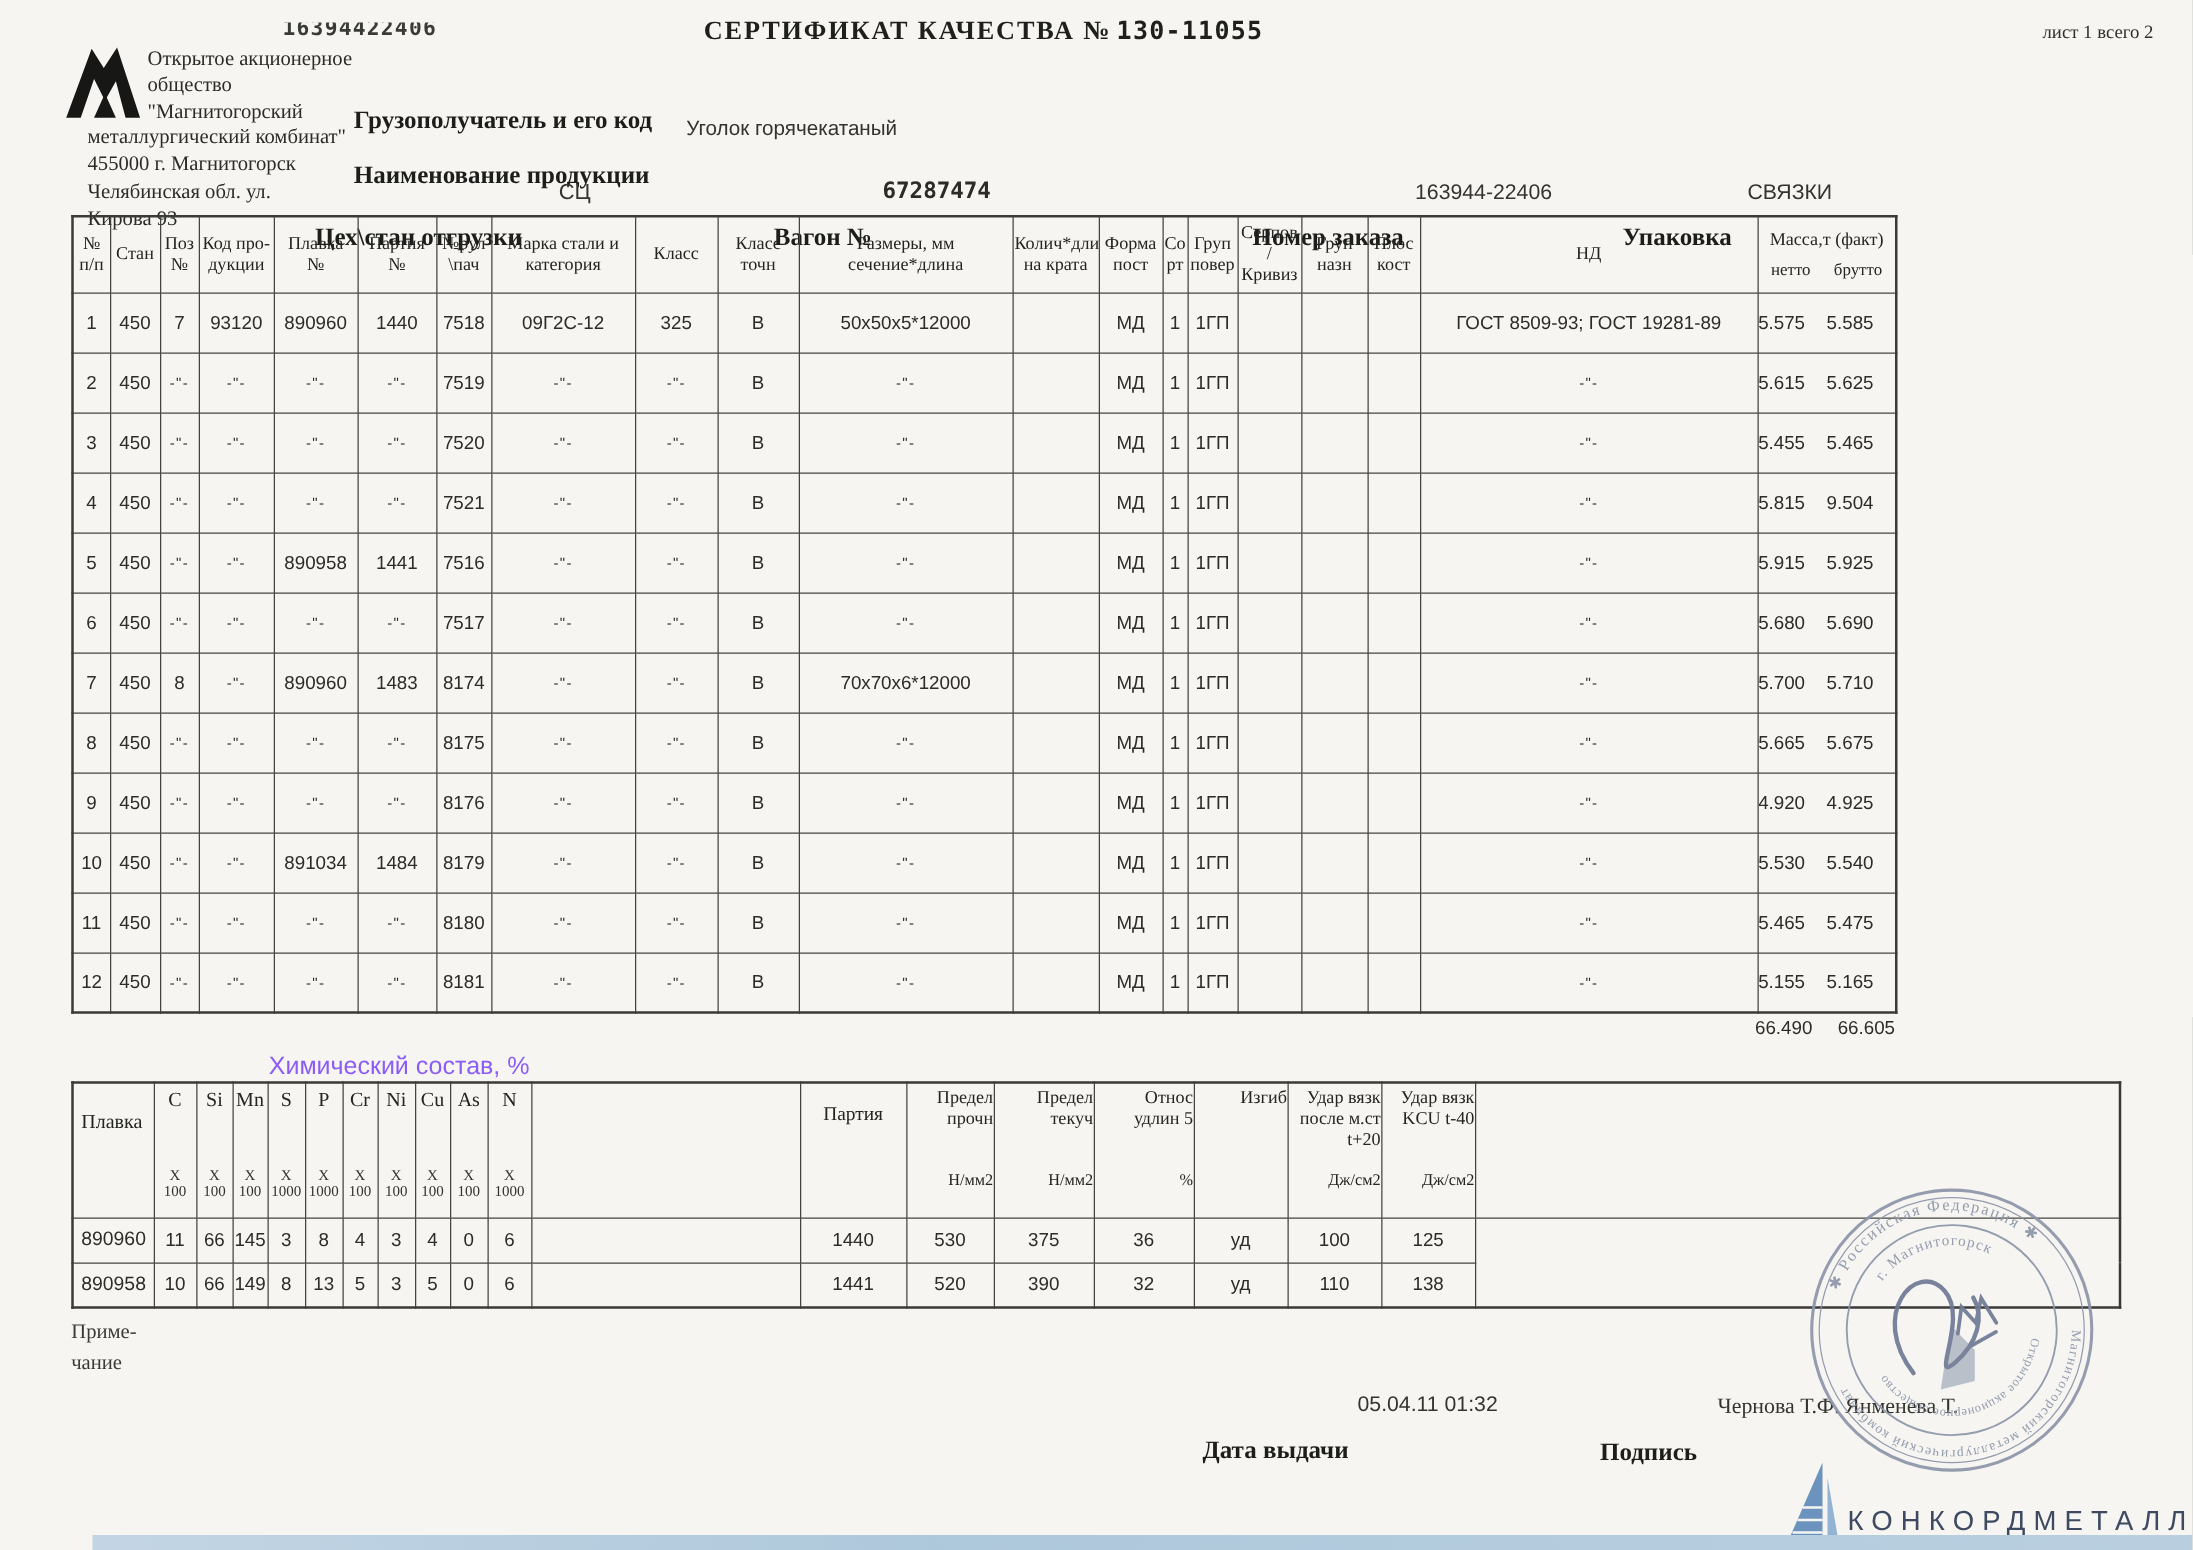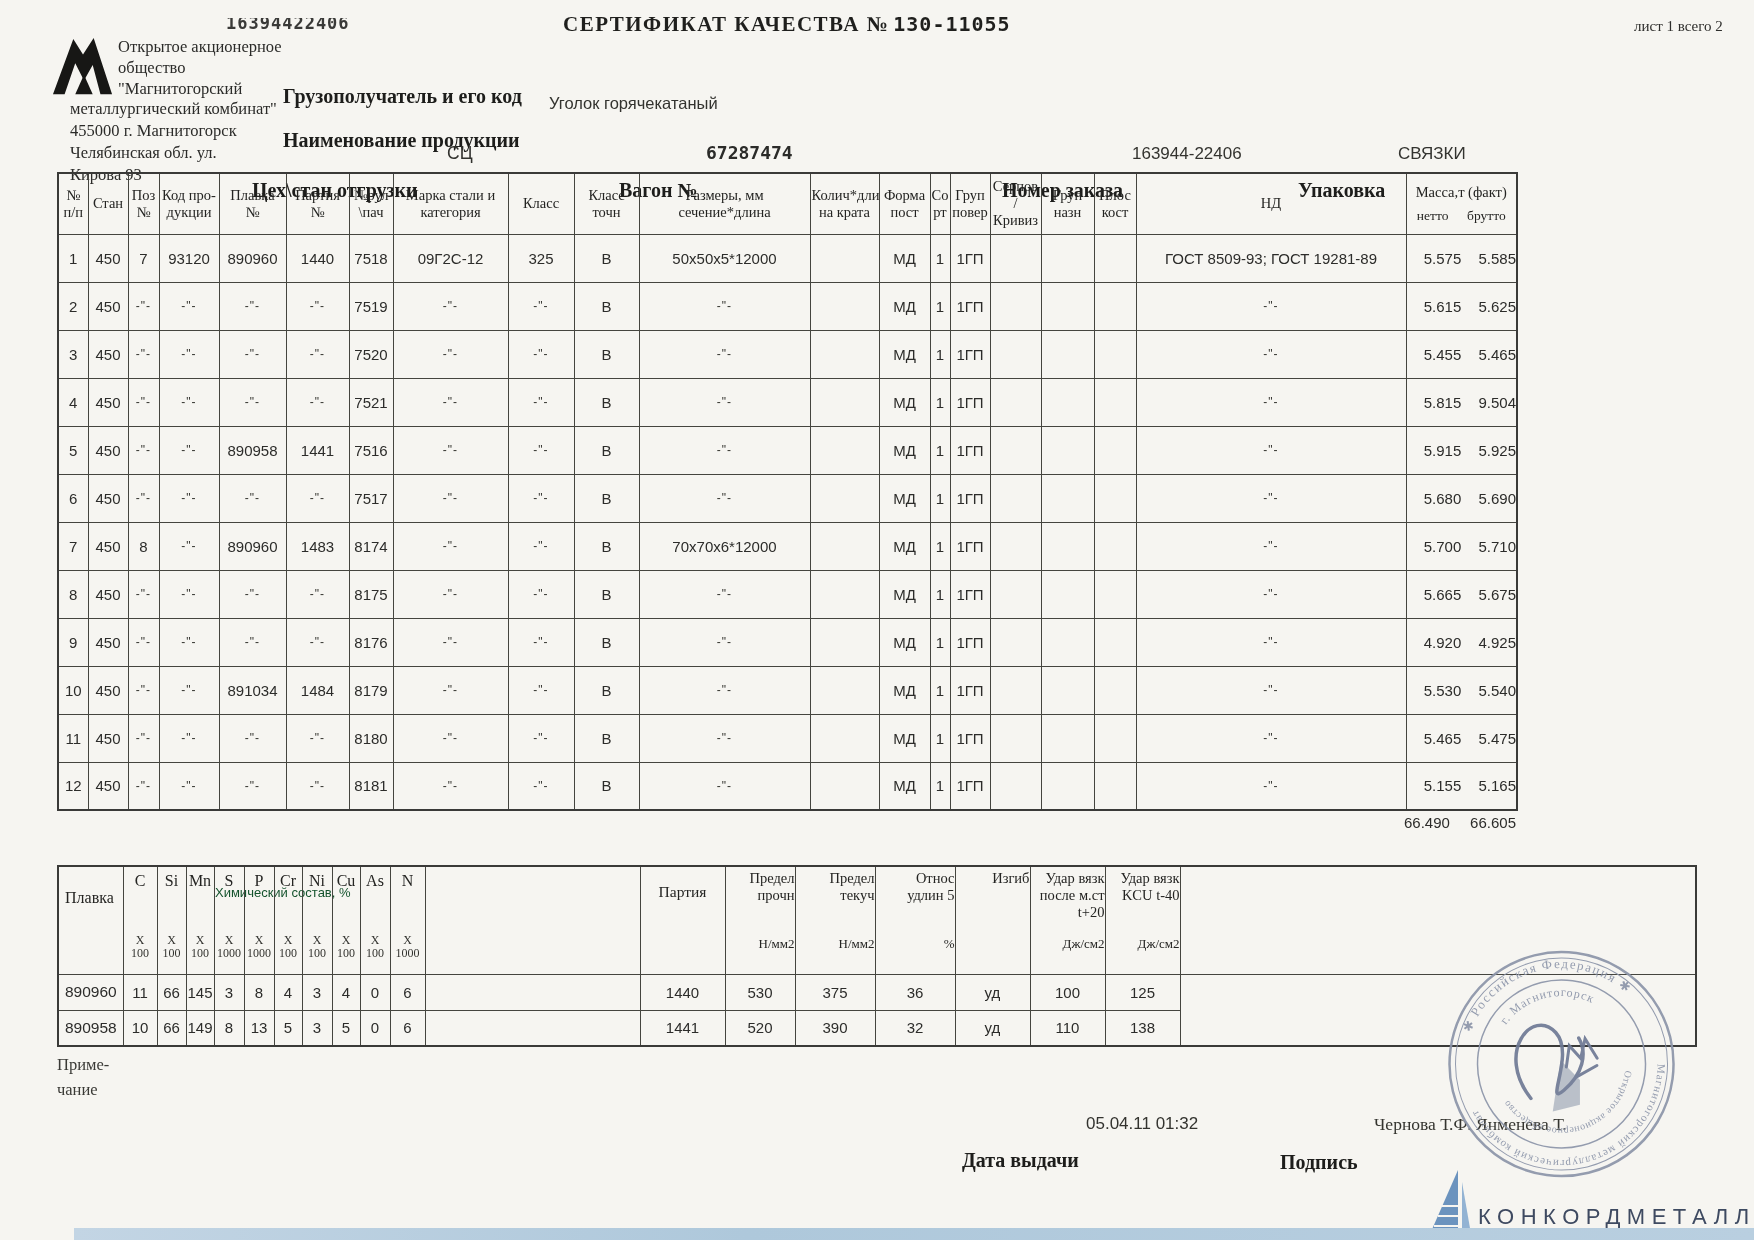--- a/index.html
+++ b/index.html
@@ -28,26 +28,26 @@
   .main-table th{font-weight:normal;font-size:14.5px;white-space:pre-line;line-height:17px;
         text-align:center;vertical-align:middle;color:#242422;}
   .main-table thead tr{height:61px;}
   .main-table tbody tr{height:48px;}
   .main-table td{font-family:"Liberation Sans",sans-serif;font-size:15px;text-align:center;
         vertical-align:middle;color:#2c2c2a;}
   td.dt{font-size:12px;letter-spacing:1px;color:#34342f;}
   .mass-h div:first-child{font-size:14.5px;}
   .msub{display:flex;justify-content:space-around;font-size:13.5px;margin-top:6px;}
   td.mass{padding:0;}
-  td.mass span{display:inline-block;width:50%;text-align:right;}
+  td.mass span{display:inline-block;width:50%;text-align:left;}
   .totals{position:absolute;left:1402px;top:814px;width:112px;display:flex;justify-content:space-between;
         font-family:"Liberation Sans",sans-serif;font-size:15px;color:#2c2c2a;padding:0 2px;}
   
   .chem-title{position:absolute;left:215px;top:842px;font-family:"Liberation Sans",sans-serif;
-        font-size:13px;color:#14532d;margin-top:43px;}
+        font-size:20px;color:#8b5cf6;}
   .chem-table{left:57px;top:865px;width:1638px;border:2px solid #3a3a38;}
   .chem-table th,.chem-table td{border:1px solid #45453f;overflow:hidden;}
   .chem-table thead tr{height:108px;}
   .chem-table tbody tr{height:36px;}
   .chem-table th{font-weight:normal;color:#242422;vertical-align:top;}
   th.ch-plavka{font-size:16px;text-align:left;padding:22px 0 0 6px;}
   th.ch-el{padding:0;}
   th.ch-el .el-sym{font-size:16px;text-align:center;padding-top:5px;height:62px;}
   th.ch-el .el-mult{font-size:12px;line-height:13px;text-align:center;white-space:pre-line;color:#33332f;}
   th.ch-partiya{font-size:15.5px;text-align:center;padding-top:16px;}

